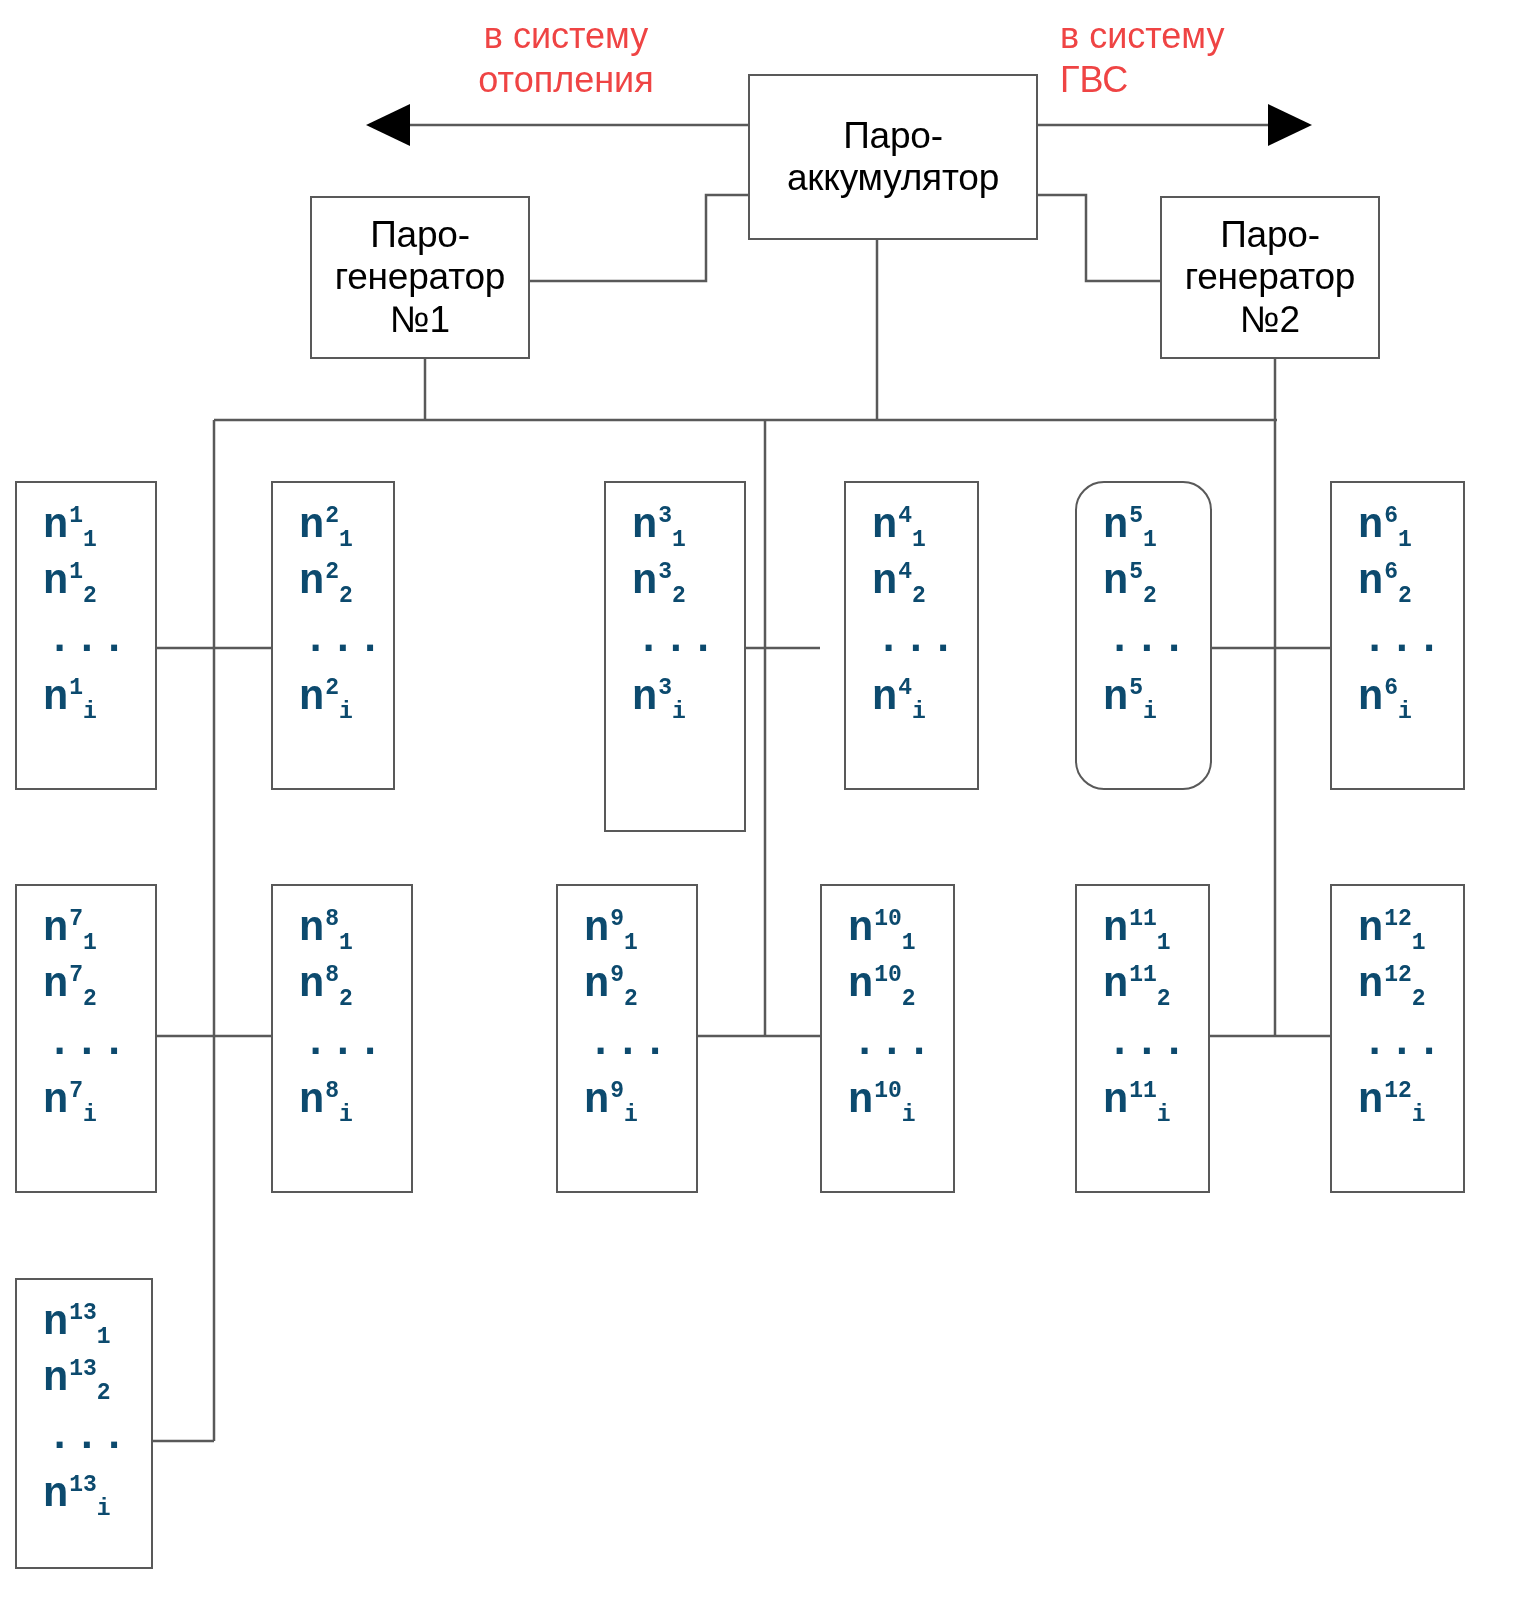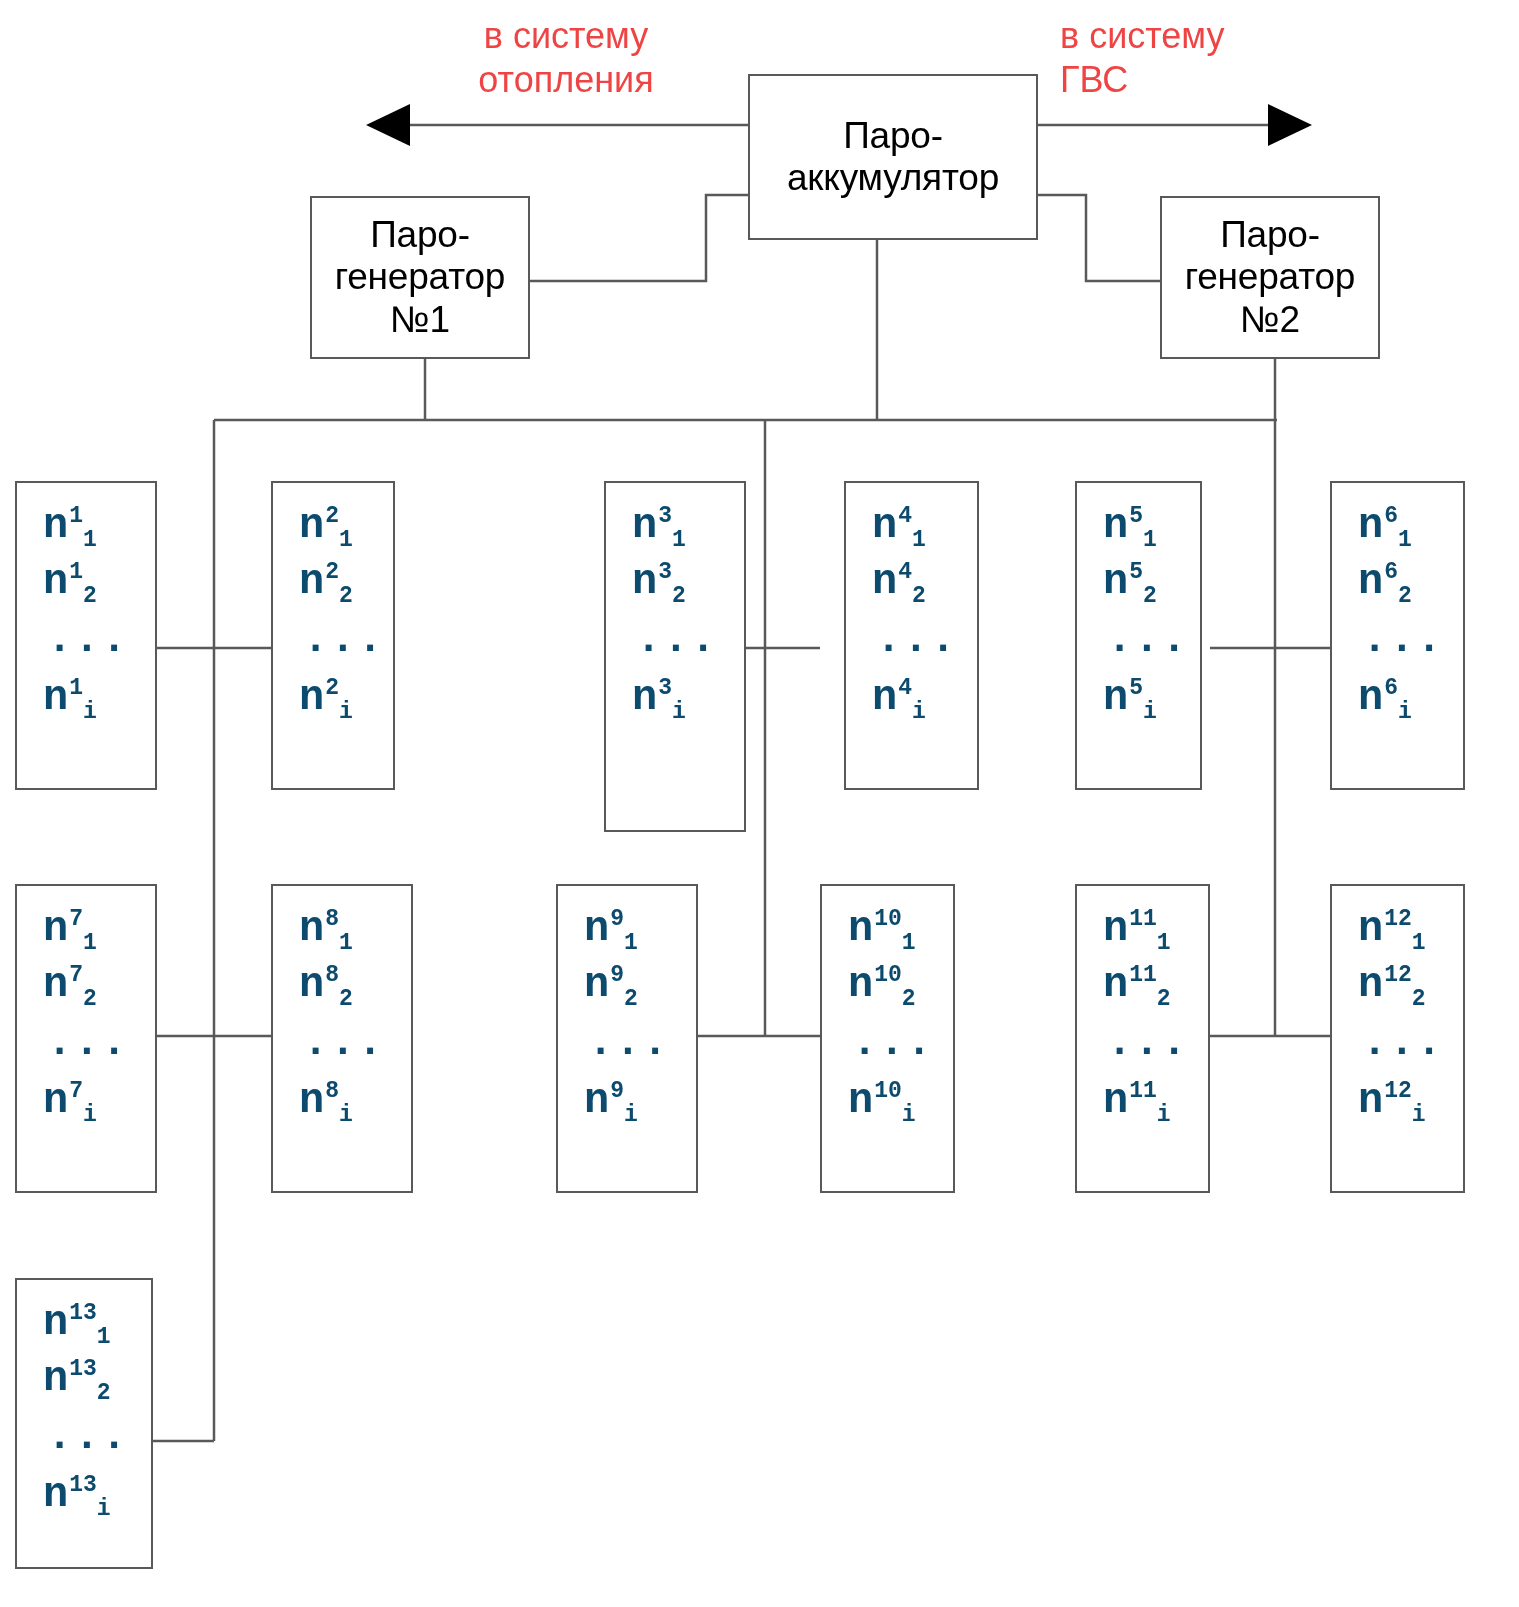--- a/index.html
+++ b/index.html
@@ -170,21 +170,21 @@
         </div>
       </div>
       <div class="group-box" style="left: 820px; top: 481px; width: 135px; height: 309px; margin-left: 24px;">
         <div class="terms">
           <div class="term">n<sup>4</sup><sub>1</sub></div>
           <div class="term">n<sup>4</sup><sub>2</sub></div>
           <div class="term dots" style="margin: 2px 0px 2px 4px;">...</div>
           <div class="term">n<sup>4</sup><sub>i</sub></div>
         </div>
       </div>
-      <div class="group-box" style="left: 1075px; top: 481px; width: 127px; height: 309px;">
+      <div class="group-box" style="left: 1075px; top: 481px; width: 137px; height: 309px; border-radius: 29px;">
         <div class="terms">
           <div class="term">n<sup>5</sup><sub>1</sub></div>
           <div class="term">n<sup>5</sup><sub>2</sub></div>
           <div class="term dots" style="margin: 2px 0px 2px 4px;">...</div>
           <div class="term">n<sup>5</sup><sub>i</sub></div>
         </div>
       </div>
       <div class="group-box" style="left: 1330px; top: 481px; width: 135px; height: 309px;">
         <div class="terms">
           <div class="term">n<sup>6</sup><sub>1</sub></div>

